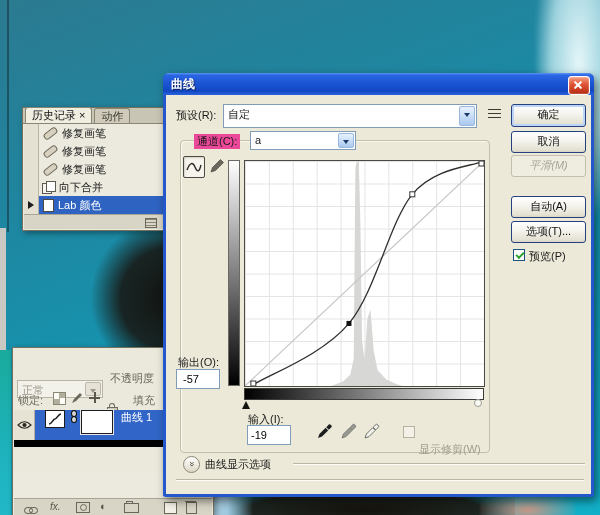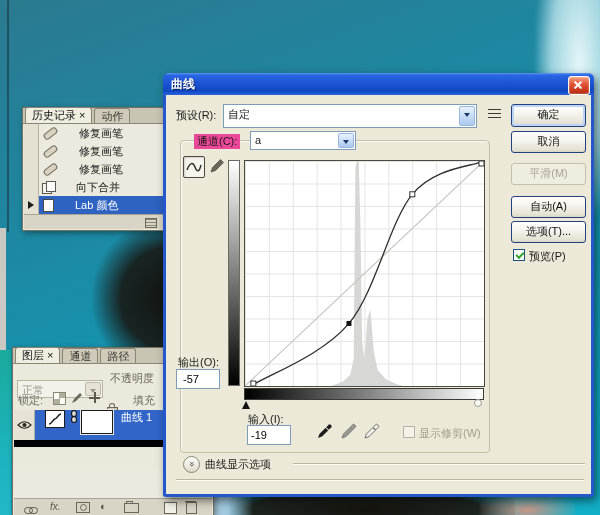--- a/index.html
+++ b/index.html
@@ -31,21 +31,21 @@
   .palette{background:#ebe8dc;border:1px solid #75715f;box-shadow:2px 2px 6px rgba(0,0,0,.4);}
   .tabsrow{position:absolute;left:0;right:0;top:0;height:16px;background:#c9c5b5;
            border-bottom:1px solid #8a8674;display:flex;align-items:flex-end;padding-left:2px;box-sizing:border-box;}
   .tab{height:14px;line-height:14px;padding:0 6px;margin-right:2px;border:1px solid #8a8674;border-bottom:none;
        border-radius:3px 3px 0 0;background:#cfcaba;color:#3a382e;font-size:11px;white-space:nowrap;}
   .tab.active{background:#f0ede1;color:#111;height:15px;}
 
   .hrow{position:absolute;left:1px;right:1px;height:18px;display:flex;align-items:center;background:#eceade;}
   .hrow .gutter{width:14px;height:100%;background:#e4e1d2;border-right:1px solid #b8b4a4;flex:0 0 auto;
                 display:flex;align-items:center;justify-content:center;}
-  .hrow .hlabel{margin-left:21px;white-space:nowrap;}
+  .hrow .hlabel{margin-left:4px;white-space:nowrap;}
   .hrow.sel{background:#2f63c2;}
   .hrow.sel .hlabel{color:#fff;}
   .pointer-tri{width:0;height:0;border-top:4px solid transparent;border-bottom:4px solid transparent;border-left:6px solid #1c1c1c;}
   .bandaid{width:13px;height:5px;background:#d8d1bf;border:1px solid #6e6a5c;border-radius:3px;transform:rotate(-38deg);margin-left:4px;flex:0 0 auto;}
   .pages{position:relative;width:13px;height:12px;margin-left:3px;flex:0 0 auto;}
   .pages::before{content:"";position:absolute;left:0;top:2px;width:8px;height:9px;background:#f6f4ec;border:1px solid #5c5a50;}
   .pages::after{content:"";position:absolute;left:4px;top:0;width:8px;height:9px;background:#fff;border:1px solid #5c5a50;}
   .page{width:9px;height:11px;background:#fff;border:1px solid #4c4a42;margin-left:4px;flex:0 0 auto;}
   .pal-footer{position:absolute;left:1px;right:1px;bottom:1px;background:#d9d5c6;border-top:1px solid #a8a493;}
 
@@ -80,21 +80,21 @@
     display:flex;align-items:center;}
   .titletext{color:#fff;font-weight:bold;font-size:12px;padding-left:8px;text-shadow:1px 1px 1px rgba(0,0,20,.6);}
   .closebtn{position:absolute;right:4px;top:3px;width:20px;height:17px;border:1px solid #fff;border-radius:3px;
     background:linear-gradient(180deg,#f2a083 0%,#e2573a 40%,#c23418 85%,#a82a10 100%);
     box-shadow:inset 0 0 2px rgba(255,255,255,.6);}
   .closebtn::before,.closebtn::after{content:"";position:absolute;left:4px;top:7px;width:10px;height:2px;background:#fff;border-radius:1px;}
   .closebtn::before{transform:rotate(45deg);}
   .closebtn::after{transform:rotate(-45deg);}
 
   .lbl{position:absolute;white-space:nowrap;color:#1a1a1a;}
-  .lbl.dis{color:#a19d8f;}
+  .lbl.dis{color:#a19d8f;margin-top:16px;}
 
   .dd{position:absolute;background:#fff;border:1px solid #7f9db9;box-sizing:border-box;}
   .dd .val{position:absolute;left:4px;top:2px;right:20px;overflow:hidden;white-space:nowrap;}
   .dd .arrow{position:absolute;right:1px;top:1px;bottom:1px;width:16px;border-radius:2px;
     background:linear-gradient(180deg,#e8f1fd 0%,#cde0f7 45%,#a9c8ef 100%);border:1px solid #9ab8dd;box-sizing:border-box;}
   .dd .arrow::after{content:"";position:absolute;left:4px;top:6px;width:0;height:0;
     border-left:3px solid transparent;border-right:3px solid transparent;border-top:4px solid #1c3a6a;}
   .dd.dis{background:#f3f2ea;border-color:#b8b5a6;margin-top:12px;}
   .dd.dis .val{color:#9b9789;}
   .dd.dis .arrow{background:#e6e3d6;border-color:#bcb9aa;}
@@ -180,25 +180,20 @@
       </div>
       <div class="page"></div>
       <span class="hlabel">Lab 颜色</span>
     </div>
     <div class="pal-footer" style="height:14px;">
       <div class="abs fi-box" style="right:6px;top:3px;width:10px;height:8px;background:repeating-linear-gradient(180deg,#8a8674 0 1px,transparent 1px 3px);"></div>
     </div>
   </div>
 
   <div class="abs palette" style="left:12px;top:347px;width:200px;height:168px;z-index:20;">
-    <div class="tabsrow">
-      <div class="tab active">图层 ×</div>
-      <div class="tab">通道</div>
-      <div class="tab">路径</div>
-    </div>
 
     <div class="dd dis" style="left:4px;top:20px;width:86px;height:18px;">
       <span class="val">正常</span>
       <span class="arrow"></span>
     </div>
     <span class="lbl" style="left:97px;top:23px;color:#6a675b;">不透明度</span>
 
     <span class="lbl" style="left:5px;top:45px;color:#6a675b;">锁定:</span>
     <div class="abs mini-checker" style="left:40px;top:44px;"></div>
     <svg class="abs" style="left:58px;top:43px;" width="13" height="13" viewBox="0 0 13 13">
@@ -261,21 +256,21 @@
 
     <span class="lbl" style="left:10px;top:35px;">预设(R):</span>
     <div class="dd" style="left:57px;top:31px;width:254px;height:24px;">
       <span class="val">自定</span>
       <span class="arrow"></span>
     </div>
     <div class="listicon" style="left:322px;top:36px;"></div>
 
     <div class="xpbtn focus" style="left:345px;top:31px;width:73px;height:21px;line-height:19px;">确定</div>
     <div class="xpbtn" style="left:345px;top:58px;width:73px;height:20px;">取消</div>
-    <div class="xpbtn dis" style="left:345px;top:90px;width:73px;height:20px;">平滑(M)</div>
+    <div class="xpbtn dis" style="left:345px;top:82px;width:73px;height:20px;font-style:italic;">平滑(M)</div>
     <div class="xpbtn" style="left:345px;top:123px;width:73px;height:20px;">自动(A)</div>
     <div class="xpbtn" style="left:345px;top:148px;width:73px;height:20px;">选项(T)...</div>
     <div class="xpcheck checked" style="left:347px;top:176px;"></div>
     <span class="lbl" style="left:363px;top:176px;">预览(P)</span>
 
     <div class="groupbox" style="left:14px;top:67px;width:308px;height:311px;"></div>
     <span class="lbl" style="left:28px;top:61px;background:#ec4899;padding:0 3px;">通道(C):</span>
     <div class="dd" style="left:84px;top:58px;width:106px;height:19px;">
       <span class="val">a</span>
       <span class="arrow"></span>

